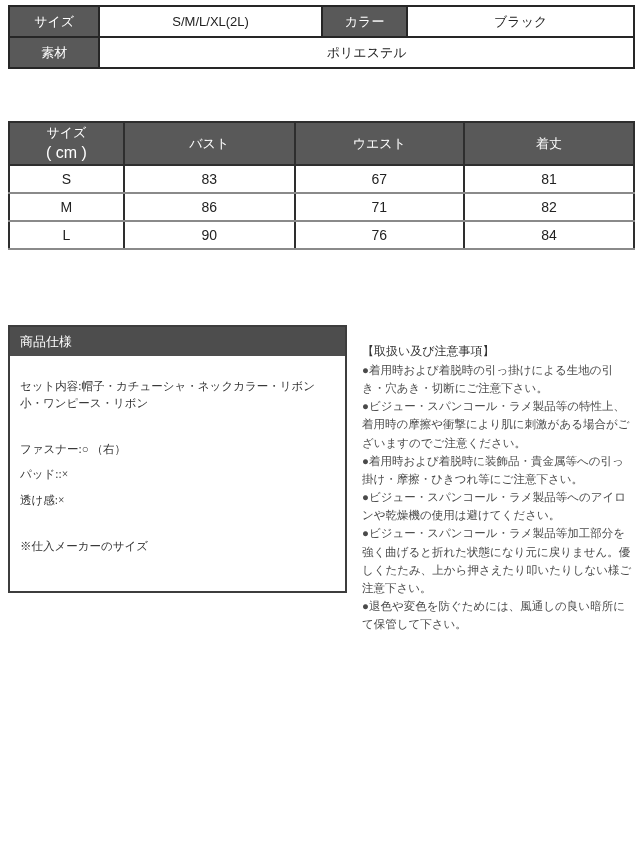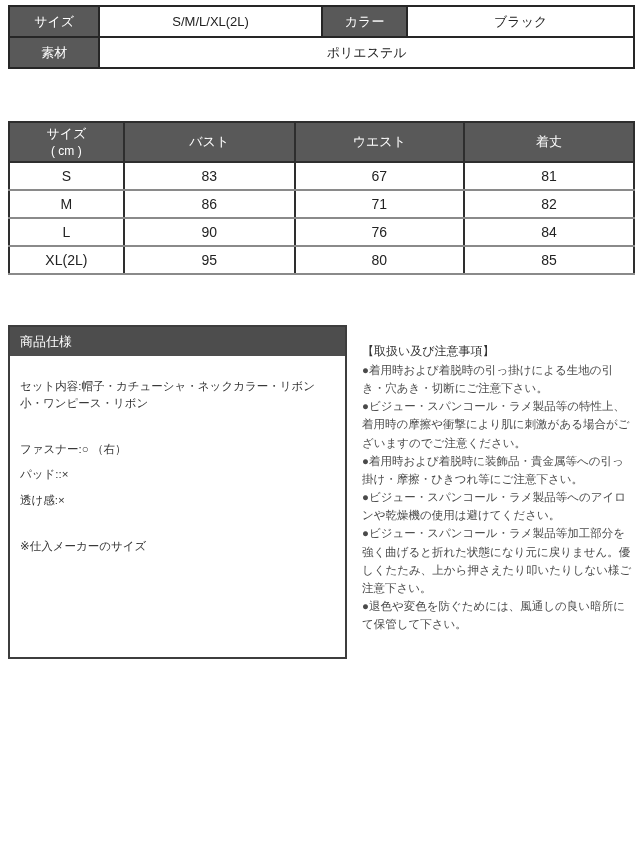--- a/index.html
+++ b/index.html
@@ -25,26 +25,26 @@
     border-left:2px solid #2e2e2e;border-right:2px solid #2e2e2e;
     border-top:2px solid #8a8a8a;border-bottom:2px solid #8a8a8a;
     text-align:center;font-weight:normal;background:#fff;
   }
   .size-table th{
     background:#595959;color:#fff;font-size:13px;line-height:1.35;
     height:36px;border-top:2px solid #2e2e2e;border-bottom:2px solid #2e2e2e;padding:1px;
   }
   .size-table td{font-size:14px;color:#222;height:24px;padding:1px;}
   .size-table{border:2px solid #2e2e2e;}
-  .th-sub{display:block;font-size:12px;}
+  .th-sub{display:block;font-size:16px;}
 
   
   .spec-box{
-    position:absolute;left:8px;top:325px;width:339px;height:334px;
-    border:2px solid #3d3d3d;box-sizing:border-box;background:#fff;
+    position:absolute;left:8px;top:325px;width:339px;height:268px;
+    border:2px solid #3d3d3d;box-sizing:border-box;background:#fff;font-family:Liberation Serif, serif;
   }
   .spec-box-title{
     background:#4d4d4d;color:#ffffff;font-size:13px;
     padding:6px 10px 5px 10px;border-bottom:2px solid #ffffff;
   }
   .spec-box-body{padding:12px 10px;font-size:11.5px;line-height:1.5;color:#333;}
   .spec-box-body p{margin:8px 0 7px 0;min-height:1.1em;}
 
   .notes{
     position:absolute;left:362px;top:342px;width:272px;
@@ -107,26 +107,20 @@
       <td>86</td>
       <td>71</td>
       <td>82</td>
     </tr>
     <tr>
       <td>L</td>
       <td>90</td>
       <td>76</td>
       <td>84</td>
     </tr>
-    <tr>
-      <td>XL(2L)</td>
-      <td>95</td>
-      <td>80</td>
-      <td>85</td>
-    </tr>
   </tbody>
     </table>
 
   <div class="spec-box">
     <div class="spec-box-title">商品仕様</div>
     <div class="spec-box-body">
       <p>セット内容:帽子・カチューシャ・ネックカラー・リボン小・ワンピース・リボン</p>
       <p></p>
       <p>ファスナー:○ （右）</p>
       <p>パッド::×</p>

